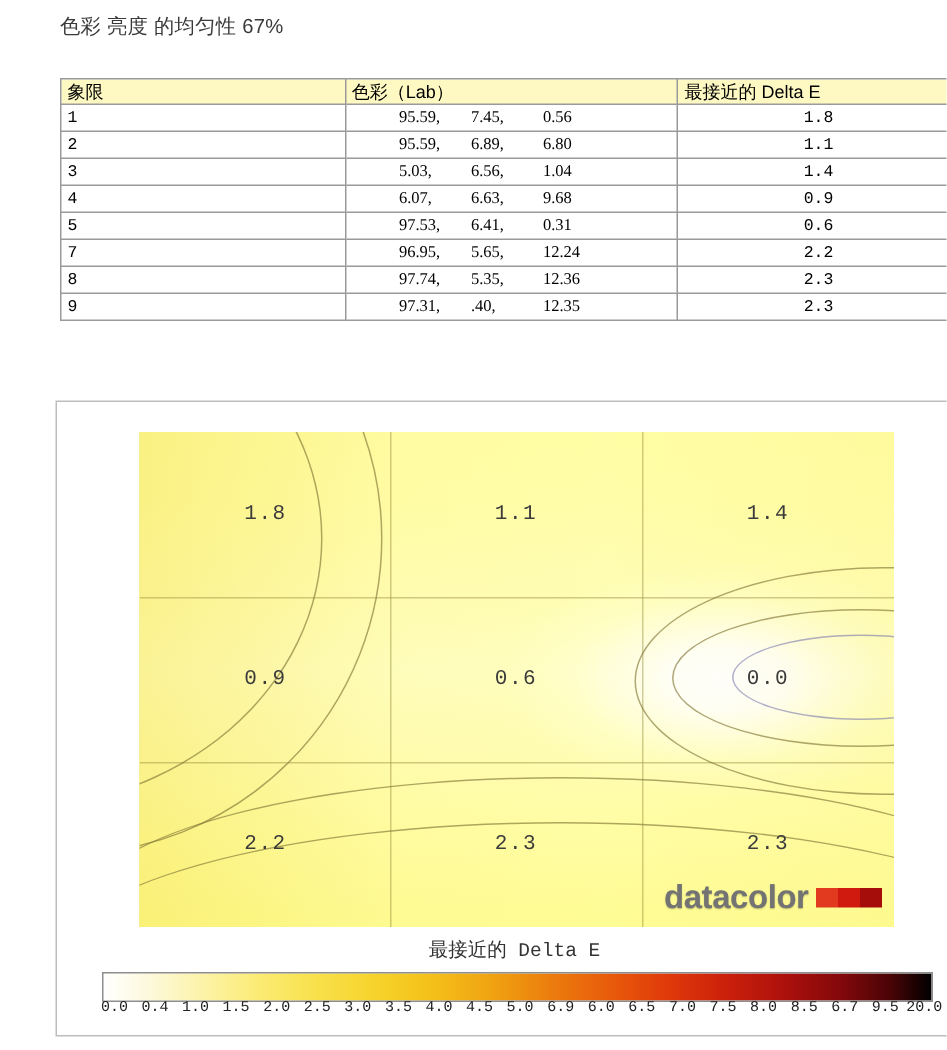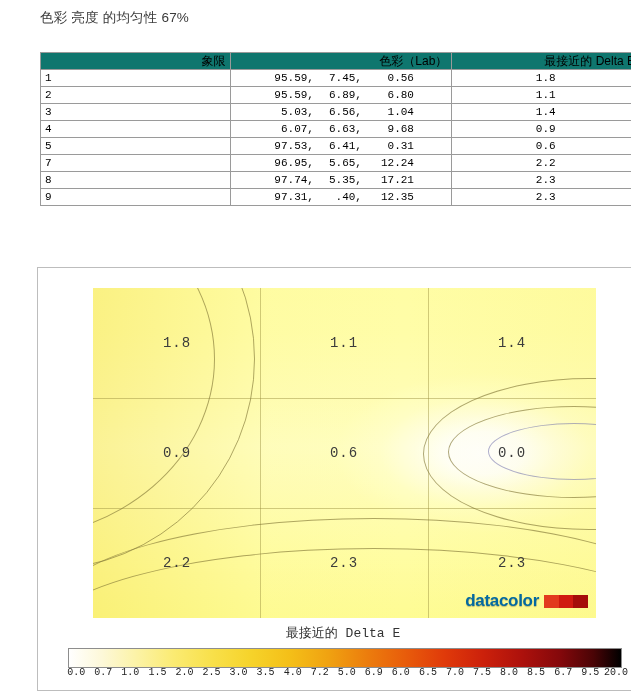--- a/index.html
+++ b/index.html
@@ -46,37 +46,38 @@
   table.data th, table.data td {
     border: 1px solid #9a9a9a;
     height: 16px;
     line-height: 16px;
     padding: 0 4px;
   }
   table.data th {
     font-weight: normal;
     font-family: "Liberation Sans", sans-serif;
     font-size: 12px;
-    background: #0f766e;
-    text-align: right;
+    background: #fef9c3;
+    text-align: left;
   }
   col.c-q  { width: 190px; }
   col.c-c  { width: 222px; }
   col.c-d  { width: 188px; }
   td.quad { text-align: left; padding-left: 6px; }
   td.lab  { text-align: center; }
   td.de   { text-align: center; }
   .lab-inner {
     display: inline-block;
     width: 150px;
     text-align: left;
   }
   .lab-inner span.n {
     display: inline-block;
-    text-align: right;
+    text-align: left;
+    font-family: Liberation Serif, serif;
   }
   .n1 { width: 48px; }
   .n2 { width: 48px; }
   .n3 { width: 52px; }
 
   
   .panel {
     position: absolute;
     left: 8px;
     top: 267px;
@@ -136,22 +137,22 @@
   }
   .watermark {
     position: absolute;
     right: 8px;
     bottom: 7px;
     display: flex;
     align-items: center;
     gap: 5px;
   }
   .watermark .wm-text {
-    color: #0369a1;
-    font-size: 17px;
+    color: #737373;
+    font-size: 22px;
     font-weight: bold;
     letter-spacing: -0.3px;
     text-shadow: 0 1px 1px rgba(0,0,0,.25);
   }
   .watermark .wm-bar {
     width: 44px;
     height: 13px;
     background: linear-gradient(to right, #e23a1e 0 33%, #d01a10 33% 66%, #a50d0a 66% 100%);
   }
   .legend-title {
@@ -251,21 +252,21 @@
           <td class="lab"><span class="lab-inner"><span class="n n1">97.53,</span><span class="n n2">6.41,</span><span class="n n3">0.31</span></span></td>
           <td class="de">0.6</td>
         </tr>
         <tr>
           <td class="quad">7</td>
           <td class="lab"><span class="lab-inner"><span class="n n1">96.95,</span><span class="n n2">5.65,</span><span class="n n3">12.24</span></span></td>
           <td class="de">2.2</td>
         </tr>
         <tr>
           <td class="quad">8</td>
-          <td class="lab"><span class="lab-inner"><span class="n n1">97.74,</span><span class="n n2">5.35,</span><span class="n n3">17.21</span></span></td>
+          <td class="lab"><span class="lab-inner"><span class="n n1">97.74,</span><span class="n n2">5.35,</span><span class="n n3">12.36</span></span></td>
           <td class="de">2.3</td>
         </tr>
         <tr>
           <td class="quad">9</td>
           <td class="lab"><span class="lab-inner"><span class="n n1">97.31,</span><span class="n n2">.40,</span><span class="n n3">12.35</span></span></td>
           <td class="de">2.3</td>
         </tr>
       </tbody>
     </table>
   </div>
@@ -306,29 +307,29 @@
         <span class="wm-bar"></span>
       </div>
     </div>
 
     <div class="legend-title">最接近的 Delta E</div>
 
     <div class="legend-bar"></div>
 
     <div class="legend-ticks">
       <span style="left:1.5%">0.0</span>
-      <span style="left:6.4%">0.7</span>
+      <span style="left:6.4%">0.4</span>
       <span style="left:11.3%">1.0</span>
       <span style="left:16.2%">1.5</span>
       <span style="left:21.1%">2.0</span>
       <span style="left:26.0%">2.5</span>
       <span style="left:30.9%">3.0</span>
       <span style="left:35.8%">3.5</span>
       <span style="left:40.7%">4.0</span>
-      <span style="left:45.6%">7.2</span>
+      <span style="left:45.6%">4.5</span>
       <span style="left:50.5%">5.0</span>
       <span style="left:55.4%">6.9</span>
       <span style="left:60.3%">6.0</span>
       <span style="left:65.2%">6.5</span>
       <span style="left:70.1%">7.0</span>
       <span style="left:75.0%">7.5</span>
       <span style="left:79.9%">8.0</span>
       <span style="left:84.8%">8.5</span>
       <span style="left:89.7%">6.7</span>
       <span style="left:94.6%">9.5</span>

